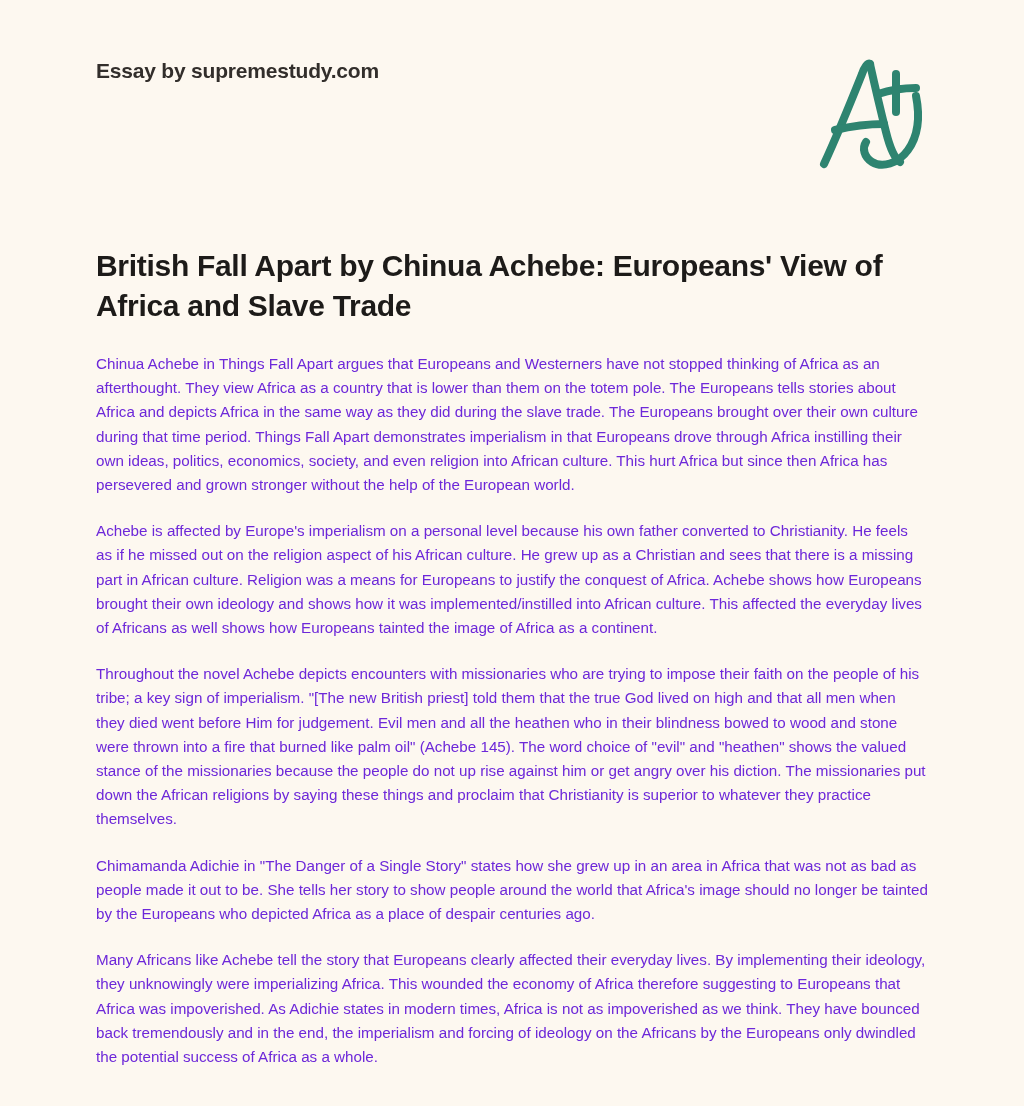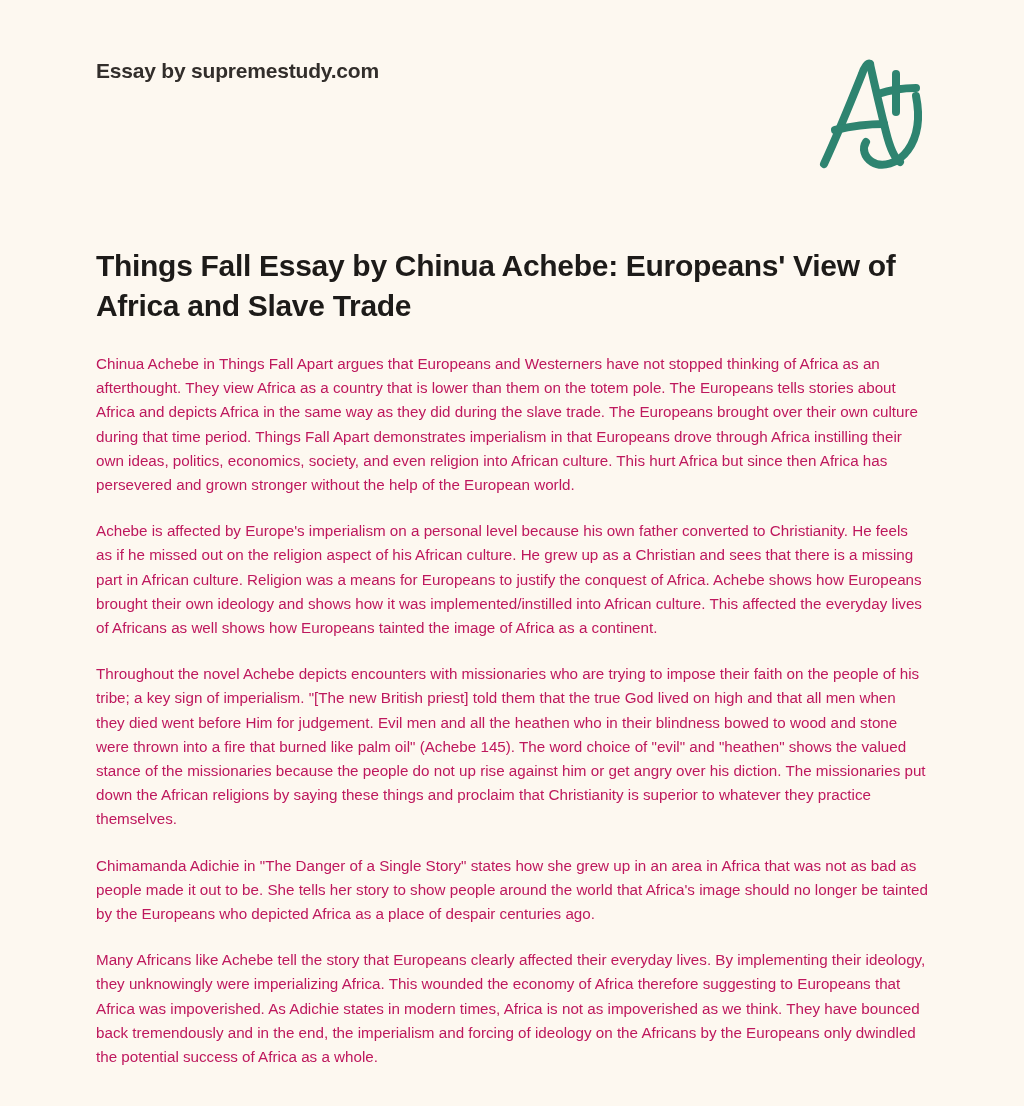--- a/index.html
+++ b/index.html
@@ -87,21 +87,21 @@
     position: absolute;
     left: 96px;
     top: 352px;
     width: 832px;
   }
 
   .body-copy p {
     margin: 0 0 22px 0;
     font-size: 15.2px;
     line-height: 24.2px;
-    color: #be185d;
+    color: #6d28d9;
     text-align: left;
   }
   .body-copy p:last-child { margin-bottom: 4px; }
 </style>
 </head>
 <body>
 
 <div class="page">
 
   <div class="header">
@@ -118,21 +118,21 @@
       <path d="M23 78 C 40 74, 56 72, 72 72" stroke-width="8"></path>
 
       <path d="M66 42 C 78 38, 92 36, 104 36" stroke-width="8"></path>
 
       <path d="M84 22 C 84 34, 84 48, 84 60" stroke-width="8"></path>
 
       <path d="M104 44 C 108 64, 106 84, 96 98 C 86 112, 70 116, 60 110 C 52 105, 50 96, 54 90" stroke-width="8"></path>
     </svg>
   </div>
 
-  <h1 class="doc-title">Things Fall Essay by Chinua Achebe: Europeans' View of Africa and Slave Trade</h1>
+  <h1 class="doc-title">British Fall Apart by Chinua Achebe: Europeans' View of Africa and Slave Trade</h1>
 
   <div class="body-copy">
     <p>Chinua Achebe in Things Fall Apart argues that Europeans and Westerners have not stopped thinking of Africa as an afterthought. They view Africa as a country that is lower than them on the totem pole. The Europeans tells stories about Africa and depicts Africa in the same way as they did during the slave trade. The Europeans brought over their own culture during that time period. Things Fall Apart demonstrates imperialism in that Europeans drove through Africa instilling their own ideas, politics, economics, society, and even religion into African culture. This hurt Africa but since then Africa has persevered and grown stronger without the help of the European world.</p>
     <p>Achebe is affected by Europe's imperialism on a personal level because his own father converted to Christianity. He feels as if he missed out on the religion aspect of his African culture. He grew up as a Christian and sees that there is a missing part in African culture. Religion was a means for Europeans to justify the conquest of Africa. Achebe shows how Europeans brought their own ideology and shows how it was implemented/instilled into African culture. This affected the everyday lives of Africans as well shows how Europeans tainted the image of Africa as a continent.</p>
     <p>Throughout the novel Achebe depicts encounters with missionaries who are trying to impose their faith on the people of his tribe; a key sign of imperialism. "[The new British priest] told them that the true God lived on high and that all men when they died went before Him for judgement. Evil men and all the heathen who in their blindness bowed to wood and stone were thrown into a fire that burned like palm oil" (Achebe 145). The word choice of "evil" and "heathen" shows the valued stance of the missionaries because the people do not up rise against him or get angry over his diction. The missionaries put down the African religions by saying these things and proclaim that Christianity is superior to whatever they practice themselves.</p>
     <p>Chimamanda Adichie in "The Danger of a Single Story" states how she grew up in an area in Africa that was not as bad as people made it out to be. She tells her story to show people around the world that Africa's image should no longer be tainted by the Europeans who depicted Africa as a place of despair centuries ago.</p>
     <p>Many Africans like Achebe tell the story that Europeans clearly affected their everyday lives. By implementing their ideology, they unknowingly were imperializing Africa. This wounded the economy of Africa therefore suggesting to Europeans that Africa was impoverished. As Adichie states in modern times, Africa is not as impoverished as we think. They have bounced back tremendously and in the end, the imperialism and forcing of ideology on the Africans by the Europeans only dwindled the potential success of Africa as a whole.</p>
   </div>
 
 </div>

